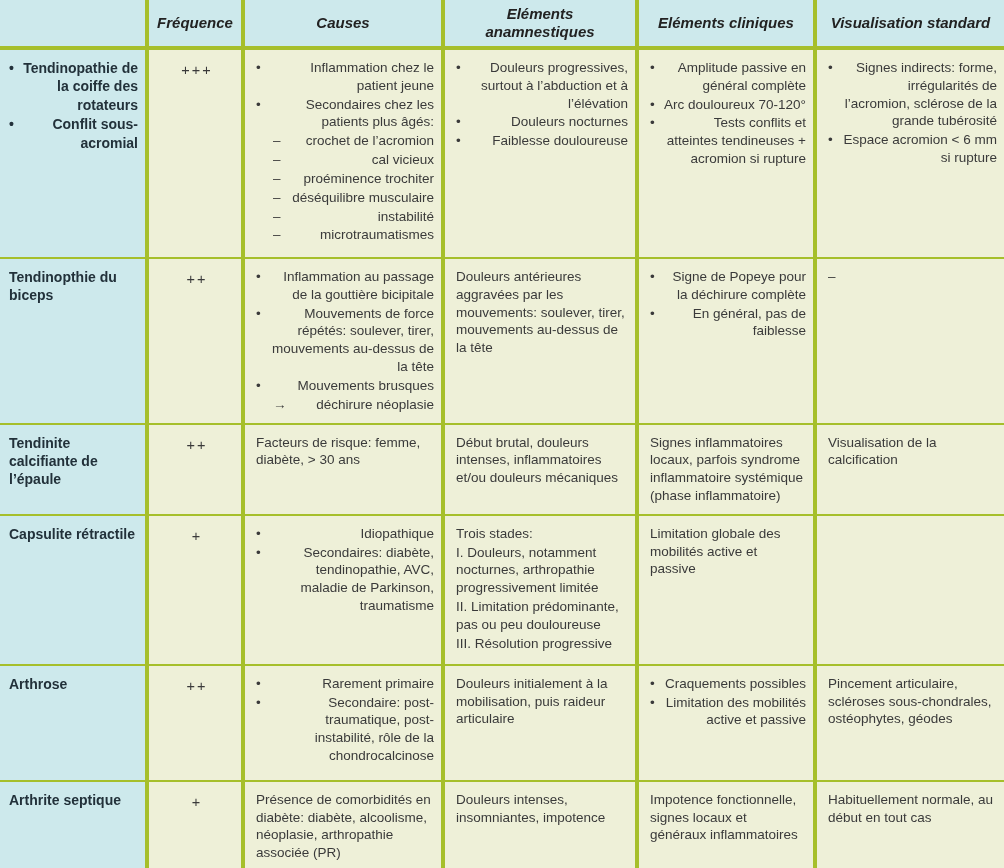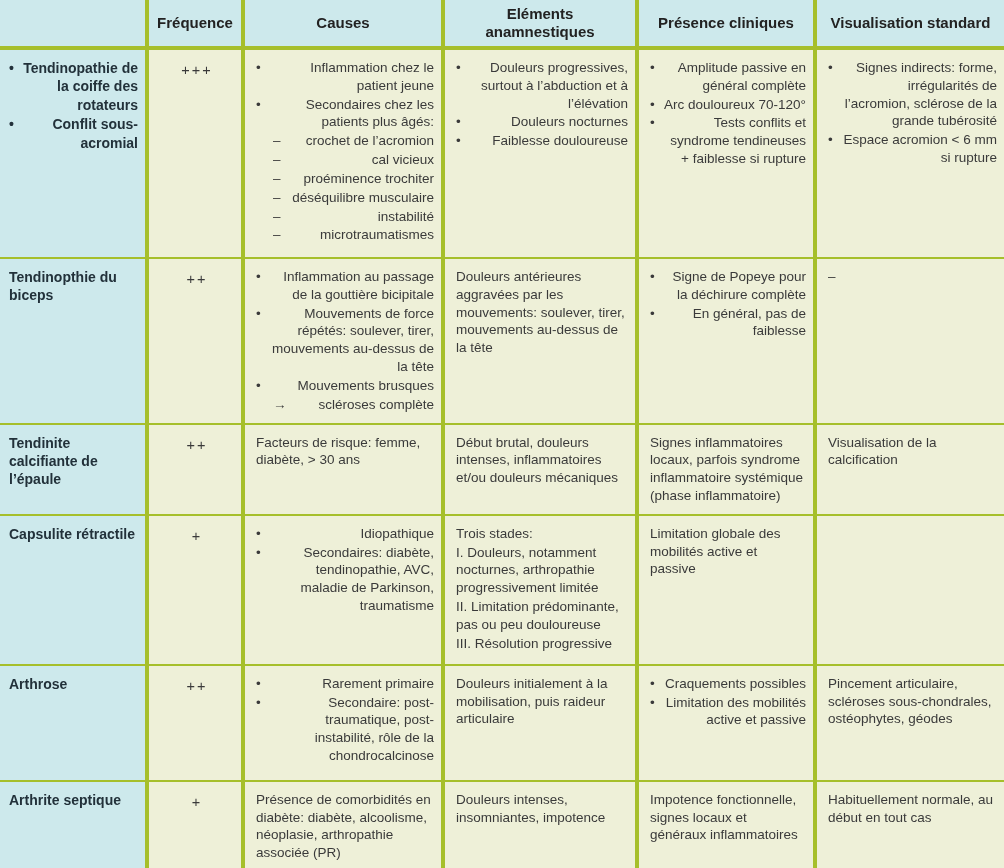--- a/index.html
+++ b/index.html
@@ -38,21 +38,21 @@
   td{
     background:var(--body_bg);
     font-size:13.5px;
     color:var(--text);
     line-height:1.32;
     padding:9px 7px 8px 11px;
     border-left:4px solid var(--border);
     border-top:2px solid var(--border);
   }
   th:first-child,td:first-child{border-left:none;}
-  thead tr{height:48px;}
+  thead tr{height:48px;font-style:italic;}
   tr.r0{height:210px;}
   tr.r1{height:162px;}
   tr.r2{height:88px;margin-top:31px;}
   tr.r3{height:150px;padding-left:7px;}
   tr.r4{height:116px;}
   tr.r5{height:93px;}
   td.pathology{
     background:var(--header_bg);
     font-weight:bold;
     font-size:14px;
@@ -86,21 +86,21 @@
     <col style="width:178px">
     <col style="width:189px">
   </colgroup>
   <thead>
     <tr>
       <th></th>
       <th>Fréquence</th>
       <th>Causes</th>
       <th>Eléments
 anamnestiques</th>
-      <th>Présence cliniques</th>
+      <th>Eléments cliniques</th>
       <th>Visualisation standard</th>
     </tr>
   </thead>
   <tbody>
       <tr class="r0">
         <td class="pathology">
           <div class="item bullet">
             <span class="mk">•</span>
             <span class="tx">Tendinopathie de la coiffe des rotateurs</span>
           </div>
@@ -162,21 +162,21 @@
           <div class="item bullet">
             <span class="mk">•</span>
             <span class="tx">Amplitude passive en général complète</span>
           </div>
           <div class="item bullet">
             <span class="mk">•</span>
             <span class="tx">Arc douloureux 70-120°</span>
           </div>
           <div class="item bullet">
             <span class="mk">•</span>
-            <span class="tx">Tests conflits et syndrome tendineuses + faiblesse si rupture</span>
+            <span class="tx">Tests conflits et atteintes tendineuses + acromion si rupture</span>
           </div>
         </td>
         <td>
           <div class="item bullet">
             <span class="mk">•</span>
             <span class="tx">Signes indirects: forme, irrégularités de l’acromion, sclérose de la grande tubérosité</span>
           </div>
           <div class="item bullet">
             <span class="mk">•</span>
             <span class="tx">Espace acromion &lt; 6 mm si rupture</span>
@@ -196,21 +196,21 @@
           <div class="item bullet">
             <span class="mk">•</span>
             <span class="tx">Mouvements de force répétés: soulever, tirer, mouvements au-dessus de la tête</span>
           </div>
           <div class="item bullet">
             <span class="mk">•</span>
             <span class="tx">Mouvements brusques</span>
           </div>
           <div class="item arrow">
             <span class="mk">→</span>
-            <span class="tx">scléroses complète</span>
+            <span class="tx">déchirure néoplasie</span>
           </div>
         </td>
         <td>
           <div class="item plain"><span class="tx">Douleurs antérieures aggravées par les mouvements: soulever, tirer, mouvements au-dessus de la tête</span></div>
         </td>
         <td>
           <div class="item bullet">
             <span class="mk">•</span>
             <span class="tx">Signe de Popeye pour la déchirure complète</span>
           </div>

